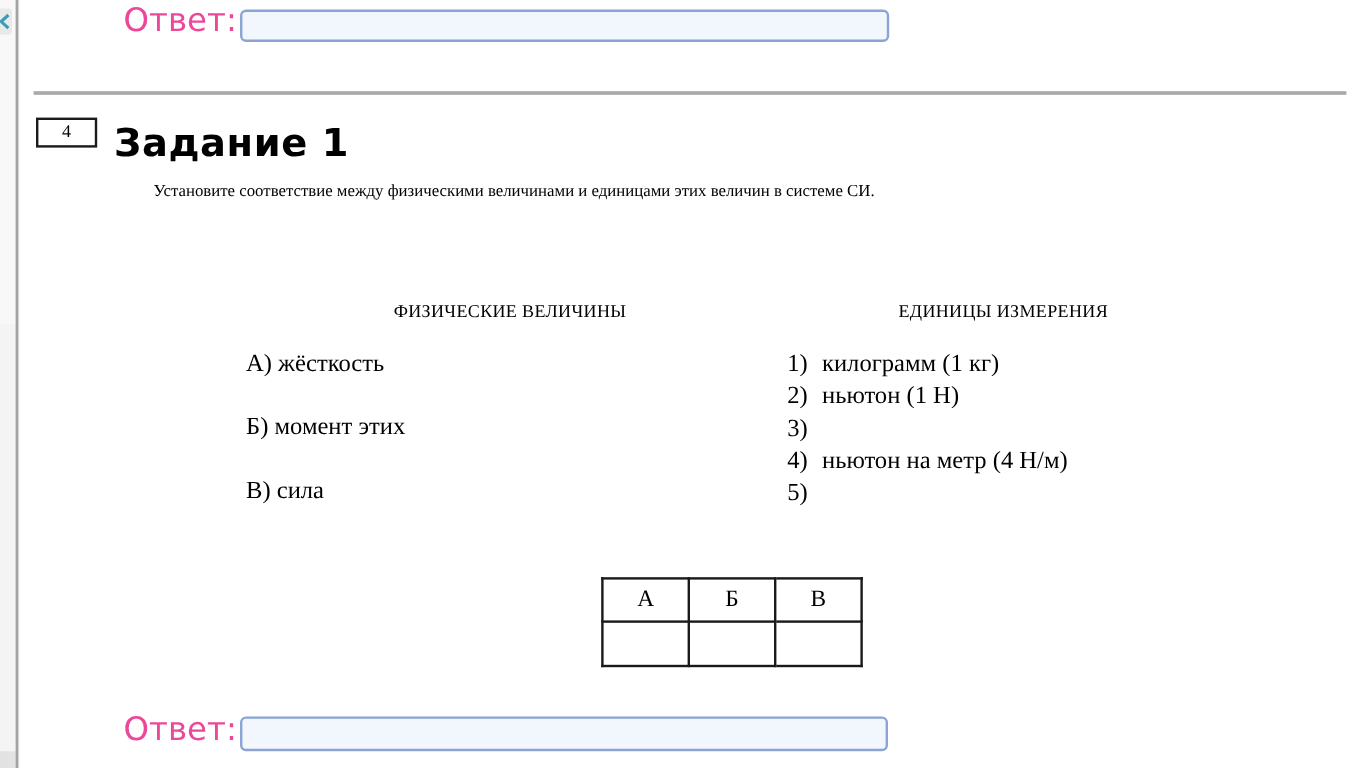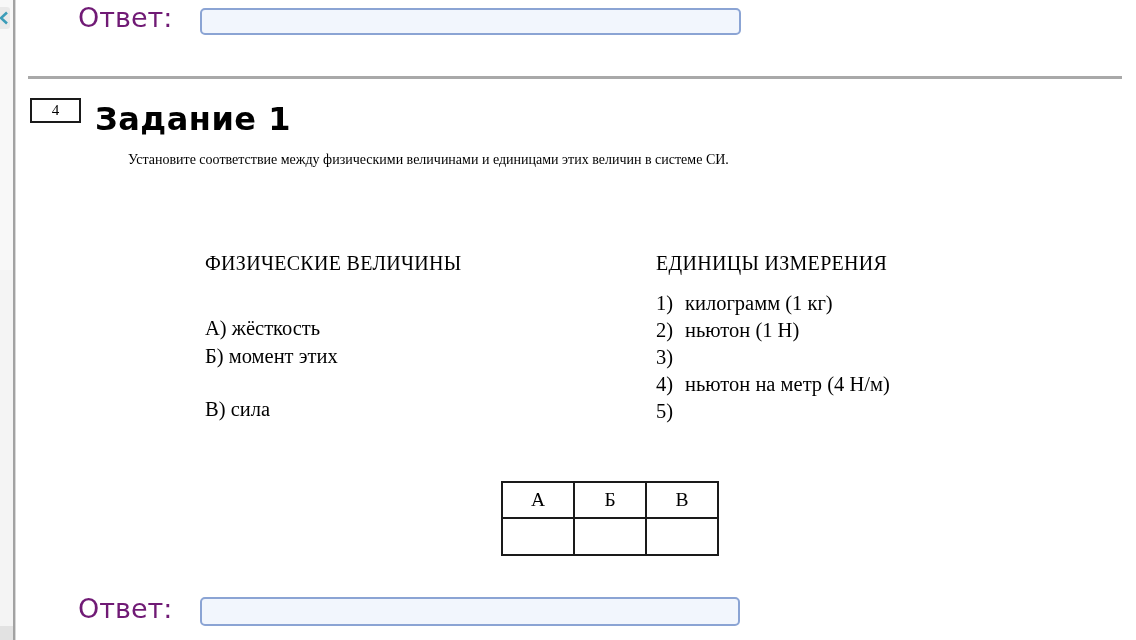--- a/index.html
+++ b/index.html
@@ -11,46 +11,46 @@
   .left-strip{position:absolute;left:0;top:0;width:13px;height:640px;background:#f8f8f8;}
   .left-strip-shade{position:absolute;left:0;top:270px;width:13px;height:356px;background:#f4f4f4;}
   .left-strip-bottom{position:absolute;left:0;top:626px;width:13px;height:14px;background:#e2e2e2;}
   .vline{position:absolute;left:13px;top:0;width:2px;height:640px;background:#a2a2a2;box-shadow:1px 0 0 #d8d8d8;}
   .collapse-btn{position:absolute;left:-9px;top:7px;width:19px;height:22px;background:#e9e9e9;
     border-radius:3px;display:flex;align-items:center;justify-content:flex-end;padding-right:2px;
     box-sizing:border-box;cursor:pointer;}
   .collapse-btn svg{display:block;}
 
   
-  .answer-label{position:absolute;left:78px;font-size:27px;line-height:30px;color:#701a75;text-align:center;}
+  .answer-label{position:absolute;left:103px;font-size:27px;line-height:30px;color:#ec4899;text-align:center;}
   .answer-label.top{top:3px;}
   .answer-label.bottom{top:594px;}
   .answer-input{position:absolute;left:200px;box-sizing:border-box;
     background:#f2f6fd;border:2px solid #8ba4d4;border-radius:5px;
     font-size:18px;padding:0 8px;font-family:"DejaVu Sans",sans-serif;outline:none;}
   .answer-input.top{top:8px;width:541px;height:27px;}
   .answer-input.bottom{top:597px;width:540px;height:29px;}
 
   .divider{position:absolute;left:28px;top:76px;width:1094px;height:3px;background:#a9a9a9;}
 
   .tasknum-box{position:absolute;left:30px;top:98px;width:47px;height:21px;
     border:2px solid #1a1a1a;background:#fff;display:flex;align-items:center;justify-content:center;
     font-size:15px;font-family:"Liberation Serif",serif;}
   .task-title{position:absolute;left:95px;top:100px;font-size:32px;font-weight:bold;letter-spacing:0.5px;}
 
   .statement{position:absolute;left:95px;top:143px;width:1016px;
     font-family:"Liberation Serif",serif;font-size:14px;line-height:33px;
     text-align:justify;text-indent:33px;}
 
   .match-col{position:absolute;font-family:"Liberation Serif",serif;}
-  .match-col .col-header{font-size:20px;letter-spacing:0.3px;}
+  .match-col .col-header{text-align:center;font-size:15px;letter-spacing:0.3px;}
   .match-left{left:205px;top:252px;width:440px;}
   .match-right{left:656px;top:252px;width:360px;}
   .match-item{position:absolute;font-size:20.5px;white-space:nowrap;}
-  .mi-a{left:0;top:40px;margin-top:25px;}  .mi-b{left:0;top:93px;}  .mi-v{left:0;top:146px;}
+  .mi-a{left:0;top:40px;}  .mi-b{left:0;top:93px;}  .mi-v{left:0;top:146px;}
   .unit-list{position:absolute;left:0;top:38px;width:360px;}
   .unit-item{display:flex;font-size:20.5px;line-height:27px;white-space:nowrap;}
   .unit-item .num{width:29px;flex:0 0 29px;}
 
   .answer-table{position:absolute;left:501px;top:481px;border-collapse:collapse;
     font-family:"Liberation Serif",serif;}
   .answer-table td{border:2px solid #1a1a1a;width:68px;text-align:center;font-size:19.5px;}
   .answer-table tr.hdr td{height:32px;}
   .answer-table tr.vals td{height:33px;}
 </style>

